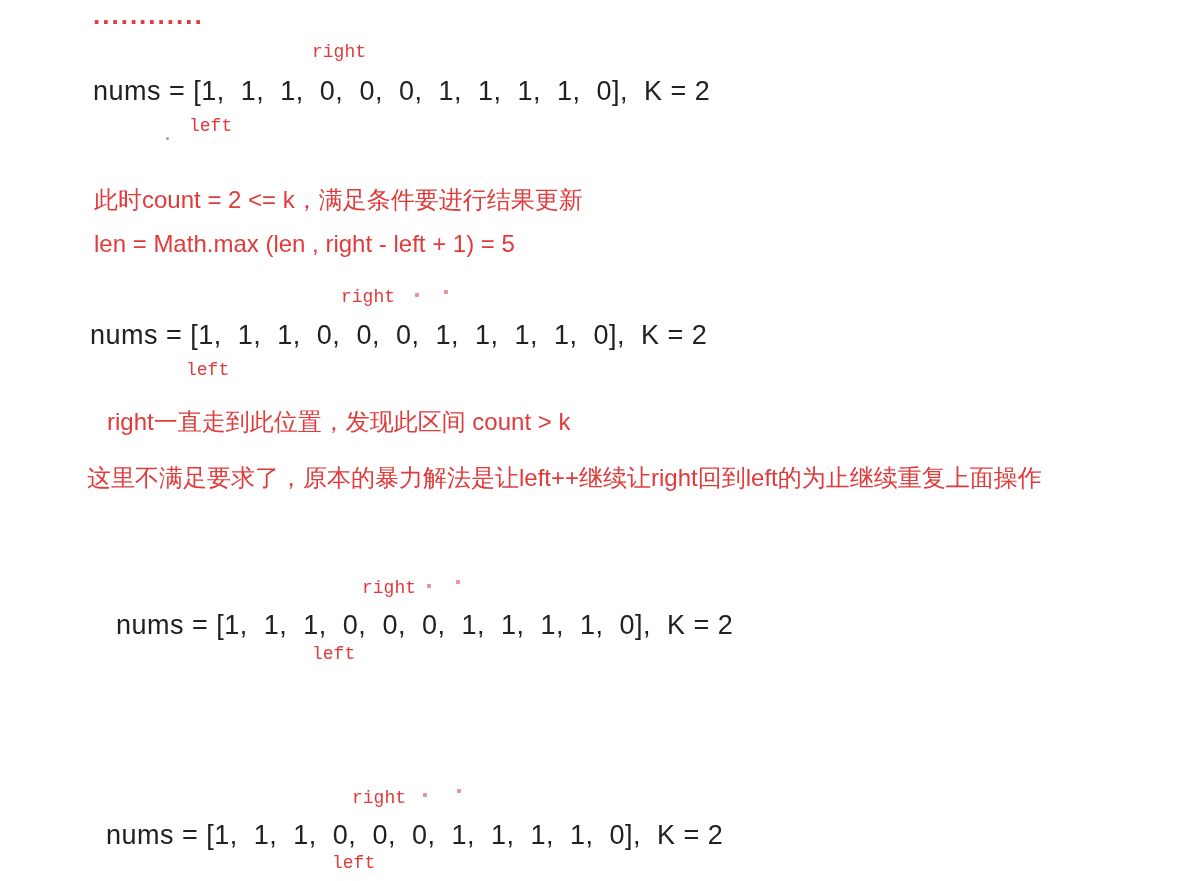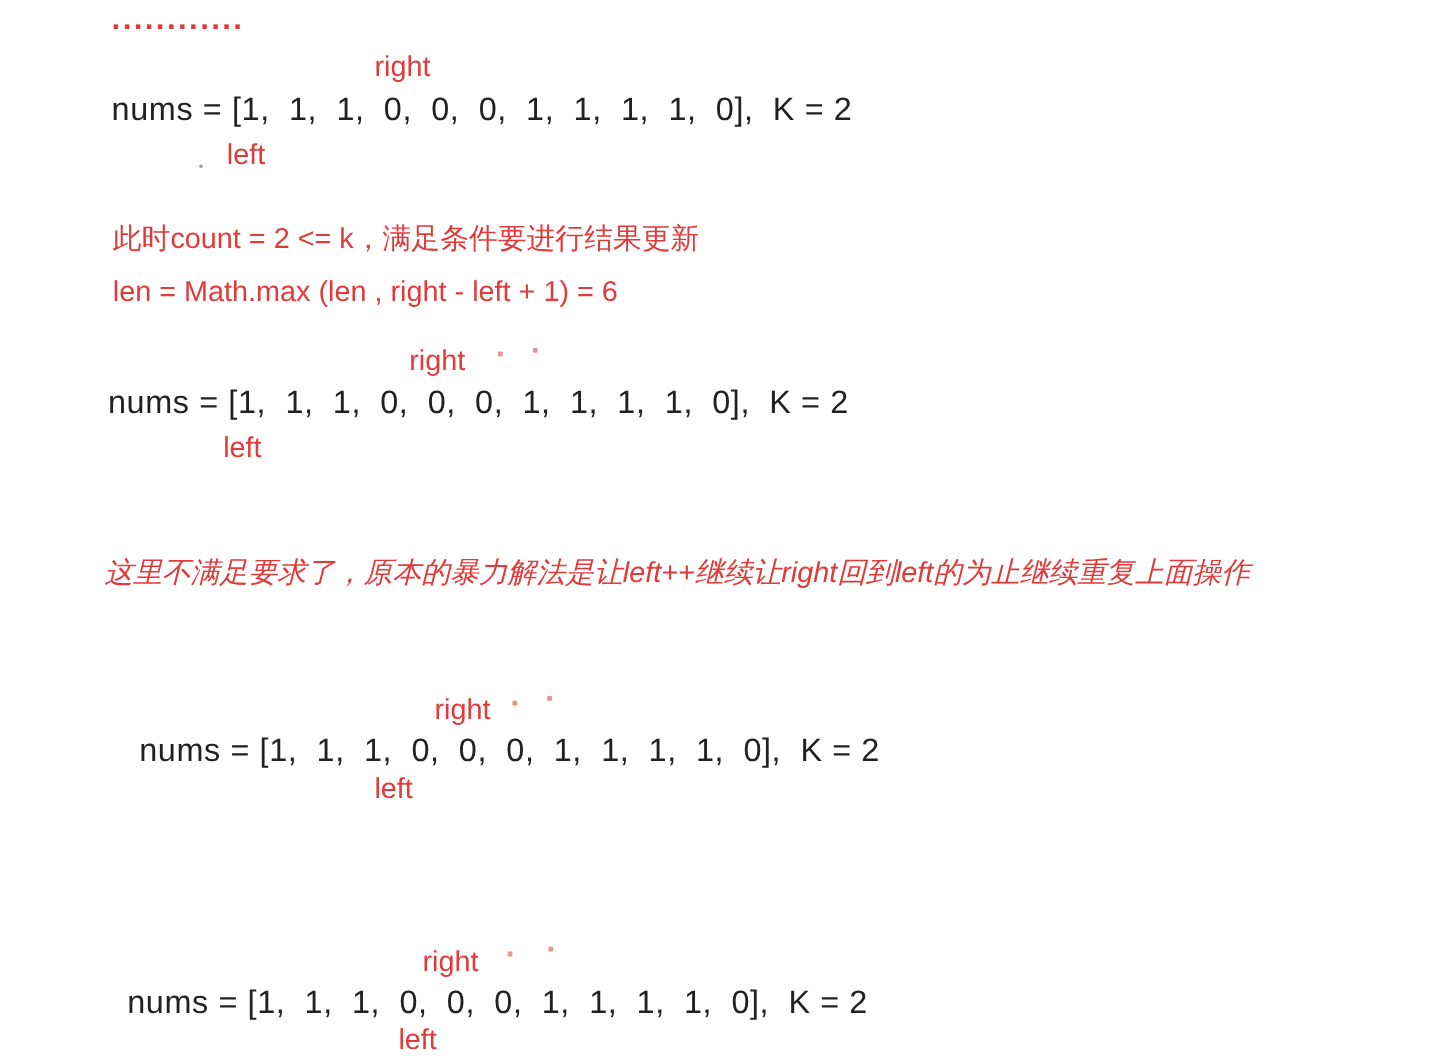--- a/index.html
+++ b/index.html
@@ -7,21 +7,21 @@
     position: relative;
     width: 1200px;
     height: 881px;
     background: var(--bg, #ffffff);
     font-family: "Liberation Sans", "DejaVu Sans", sans-serif;
     overflow: hidden;
   }
   .abs { position: absolute; line-height: 1.15; white-space: pre; }
   .red { color: var(--red, #e03a3a); }
   .black { color: var(--black, #212121); }
-  .pointer-label { font-size: 24px; }
+  .pointer-label { font-size: 18px; font-family: Liberation Mono, monospace; }
   .nums-line { font-size: 27px; letter-spacing: 0.5px; }
   .note { font-size: 24px; }
   .ellipsis { font-size: 26px; letter-spacing: 2px; font-weight: bold; line-height: 0.6; }
   .dot {
     position: absolute;
     width: 4px; height: 4px;
     border-radius: 1px;
     background: var(--red, #e03a3a);
     opacity: 0.75;
   }
@@ -39,29 +39,30 @@
 <div id="canvas">
 
   <div class="abs red ellipsis" style="left:93px; top:8px;">............</div>
 
   <div class="abs red pointer-label" style="left:312px; top:42px;">right</div>
   <div class="abs black nums-line" style="left:93px; top:76px;">nums = [1,  1,  1,  0,  0,  0,  1,  1,  1,  1,  0],  K = 2</div>
   <div class="gray-dot" style="left:166px; top:137px;"></div>
   <div class="abs red pointer-label" style="left:189px; top:116px;">left</div>
 
   <div class="abs red note" style="left:94px; top:186px;">此时count = 2 &lt;= k，满足条件要进行结果更新</div>
-  <div class="abs red note" style="left:94px; top:230px;">len = Math.max (len , right - left + 1) = 6</div>
+  <div class="abs red note" style="left:94px; top:230px;">len = Math.max (len , right - left + 1) = 5</div>
 
   <div class="abs red pointer-label" style="left:341px; top:287px;">right</div>
   <div class="dot faint" style="left:415px; top:293px;"></div>
   <div class="dot faint" style="left:444px; top:290px;"></div>
   <div class="abs black nums-line" style="left:90px; top:320px;">nums = [1,  1,  1,  0,  0,  0,  1,  1,  1,  1,  0],  K = 2</div>
   <div class="abs red pointer-label" style="left:186px; top:360px;">left</div>
 
-  <div class="abs red note" style="left:87px; top:464px;font-style:italic;">这里不满足要求了，原本的暴力解法是让left++继续让right回到left的为止继续重复上面操作</div>
+  <div class="abs red note" style="left:107px; top:408px;">right一直走到此位置，发现此区间 count &gt; k</div>
+  <div class="abs red note" style="left:87px; top:464px;">这里不满足要求了，原本的暴力解法是让left++继续让right回到left的为止继续重复上面操作</div>
 
   <div class="abs red pointer-label" style="left:362px; top:578px;">right</div>
   <div class="dot faint" style="left:427px; top:584px;"></div>
   <div class="dot faint" style="left:456px; top:580px;"></div>
   <div class="abs black nums-line" style="left:116px; top:610px;">nums = [1,  1,  1,  0,  0,  0,  1,  1,  1,  1,  0],  K = 2</div>
   <div class="abs red pointer-label" style="left:312px; top:644px;">left</div>
 
 
   <div class="abs red pointer-label" style="left:352px; top:788px;">right</div>
   <div class="dot faint" style="left:423px; top:793px;"></div>

